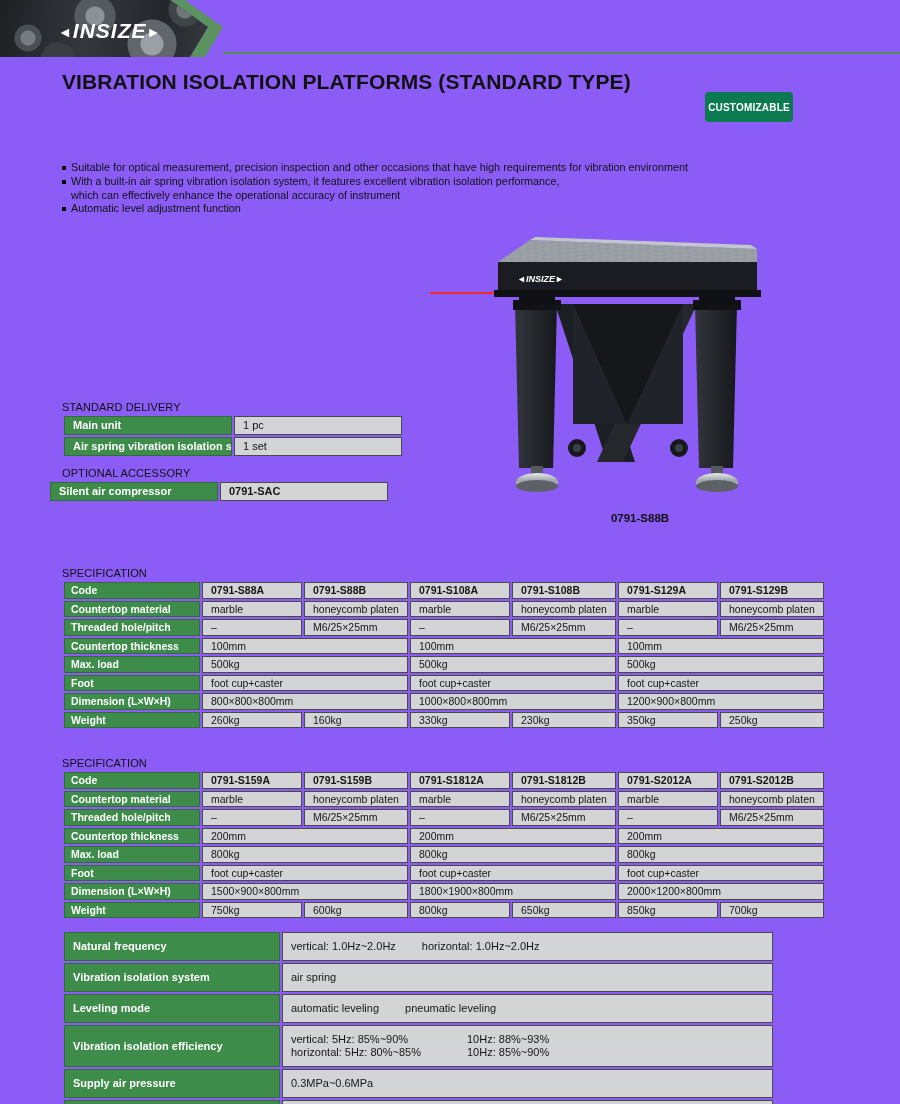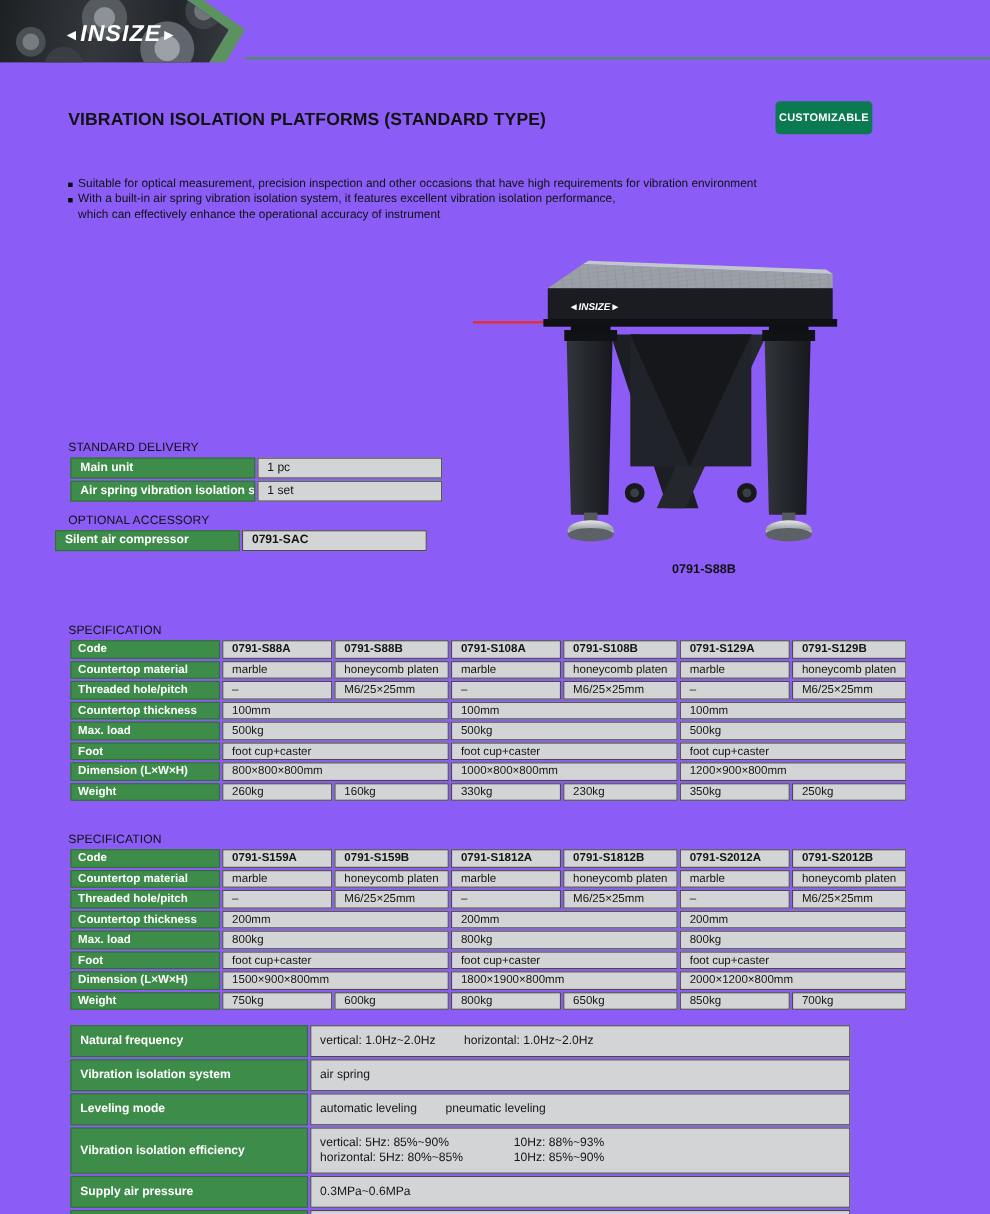--- a/index.html
+++ b/index.html
@@ -18,21 +18,21 @@
       linear-gradient(100deg,#1d2023 0%,#34383d 40%,#23262a 70%,#3c4045 100%);
     clip-path:polygon(0 0,170px 0,208px 27px,190px 57px,0 57px);}
   .header-chevron{position:absolute;left:0;top:0;width:230px;height:57px;background:#5C9160;
     clip-path:polygon(170px 0,185px 0,223px 27px,205px 57px,190px 57px,208px 27px);}
   .logo{position:absolute;left:58px;top:19px;font-style:italic;font-weight:bold;
         font-size:21px;color:#fff;letter-spacing:1px;white-space:nowrap;}
   .logo .arr{font-size:14px;font-style:normal;vertical-align:1px;}
   .header-line{position:absolute;left:223px;right:0;top:52px;height:2px;background:#4F8F55;}
 
   
-  .title{position:absolute;left:62px;top:101px;font-size:16px;font-weight:bold;letter-spacing:.1px;}
+  .title{position:absolute;left:62px;top:70px;font-size:21px;font-weight:bold;letter-spacing:.1px;}
   .badge{position:absolute;left:705px;top:92px;width:88px;height:30px;background:#0C7A50;
          color:#fff;font-size:10px;font-weight:bold;border-radius:4px;letter-spacing:.2px;
          display:flex;align-items:center;justify-content:center;}
 
   
   .features{position:absolute;left:62px;top:161px;font-size:10.8px;line-height:13.8px;width:730px;}
   .feature{display:flex;}
   .feature .bullet{width:4px;height:4px;background:#000;margin:5px 5px 0 0;flex:none;}
   .feature.cont .bullet{visibility:hidden;}
 
@@ -89,20 +89,24 @@
         <span>Suitable for optical measurement, precision inspection and other occasions that have high requirements for vibration environment</span>
       </div>
       <div class="feature">
         <span class="bullet"></span>
         <span>With a built-in air spring vibration isolation system, it features excellent vibration isolation performance,</span>
       </div>
       <div class="feature cont">
         <span class="bullet"></span>
         <span>which can effectively enhance the operational accuracy of instrument</span>
       </div>
+      <div class="feature">
+        <span class="bullet"></span>
+        <span>Automatic level adjustment function</span>
+      </div>
     </div>
 
   <div class="red-line"></div>
 
   <div class="product">
     <svg width="312" height="296" viewBox="0 0 312 296" xmlns="http://www.w3.org/2000/svg">
       <defs>
         <linearGradient id="chrome" x1="0" y1="0" x2="0" y2="1">
           <stop offset="0" stop-color="#e8eaec"></stop>
             <stop offset="0.45" stop-color="#9aa0a6"></stop>

